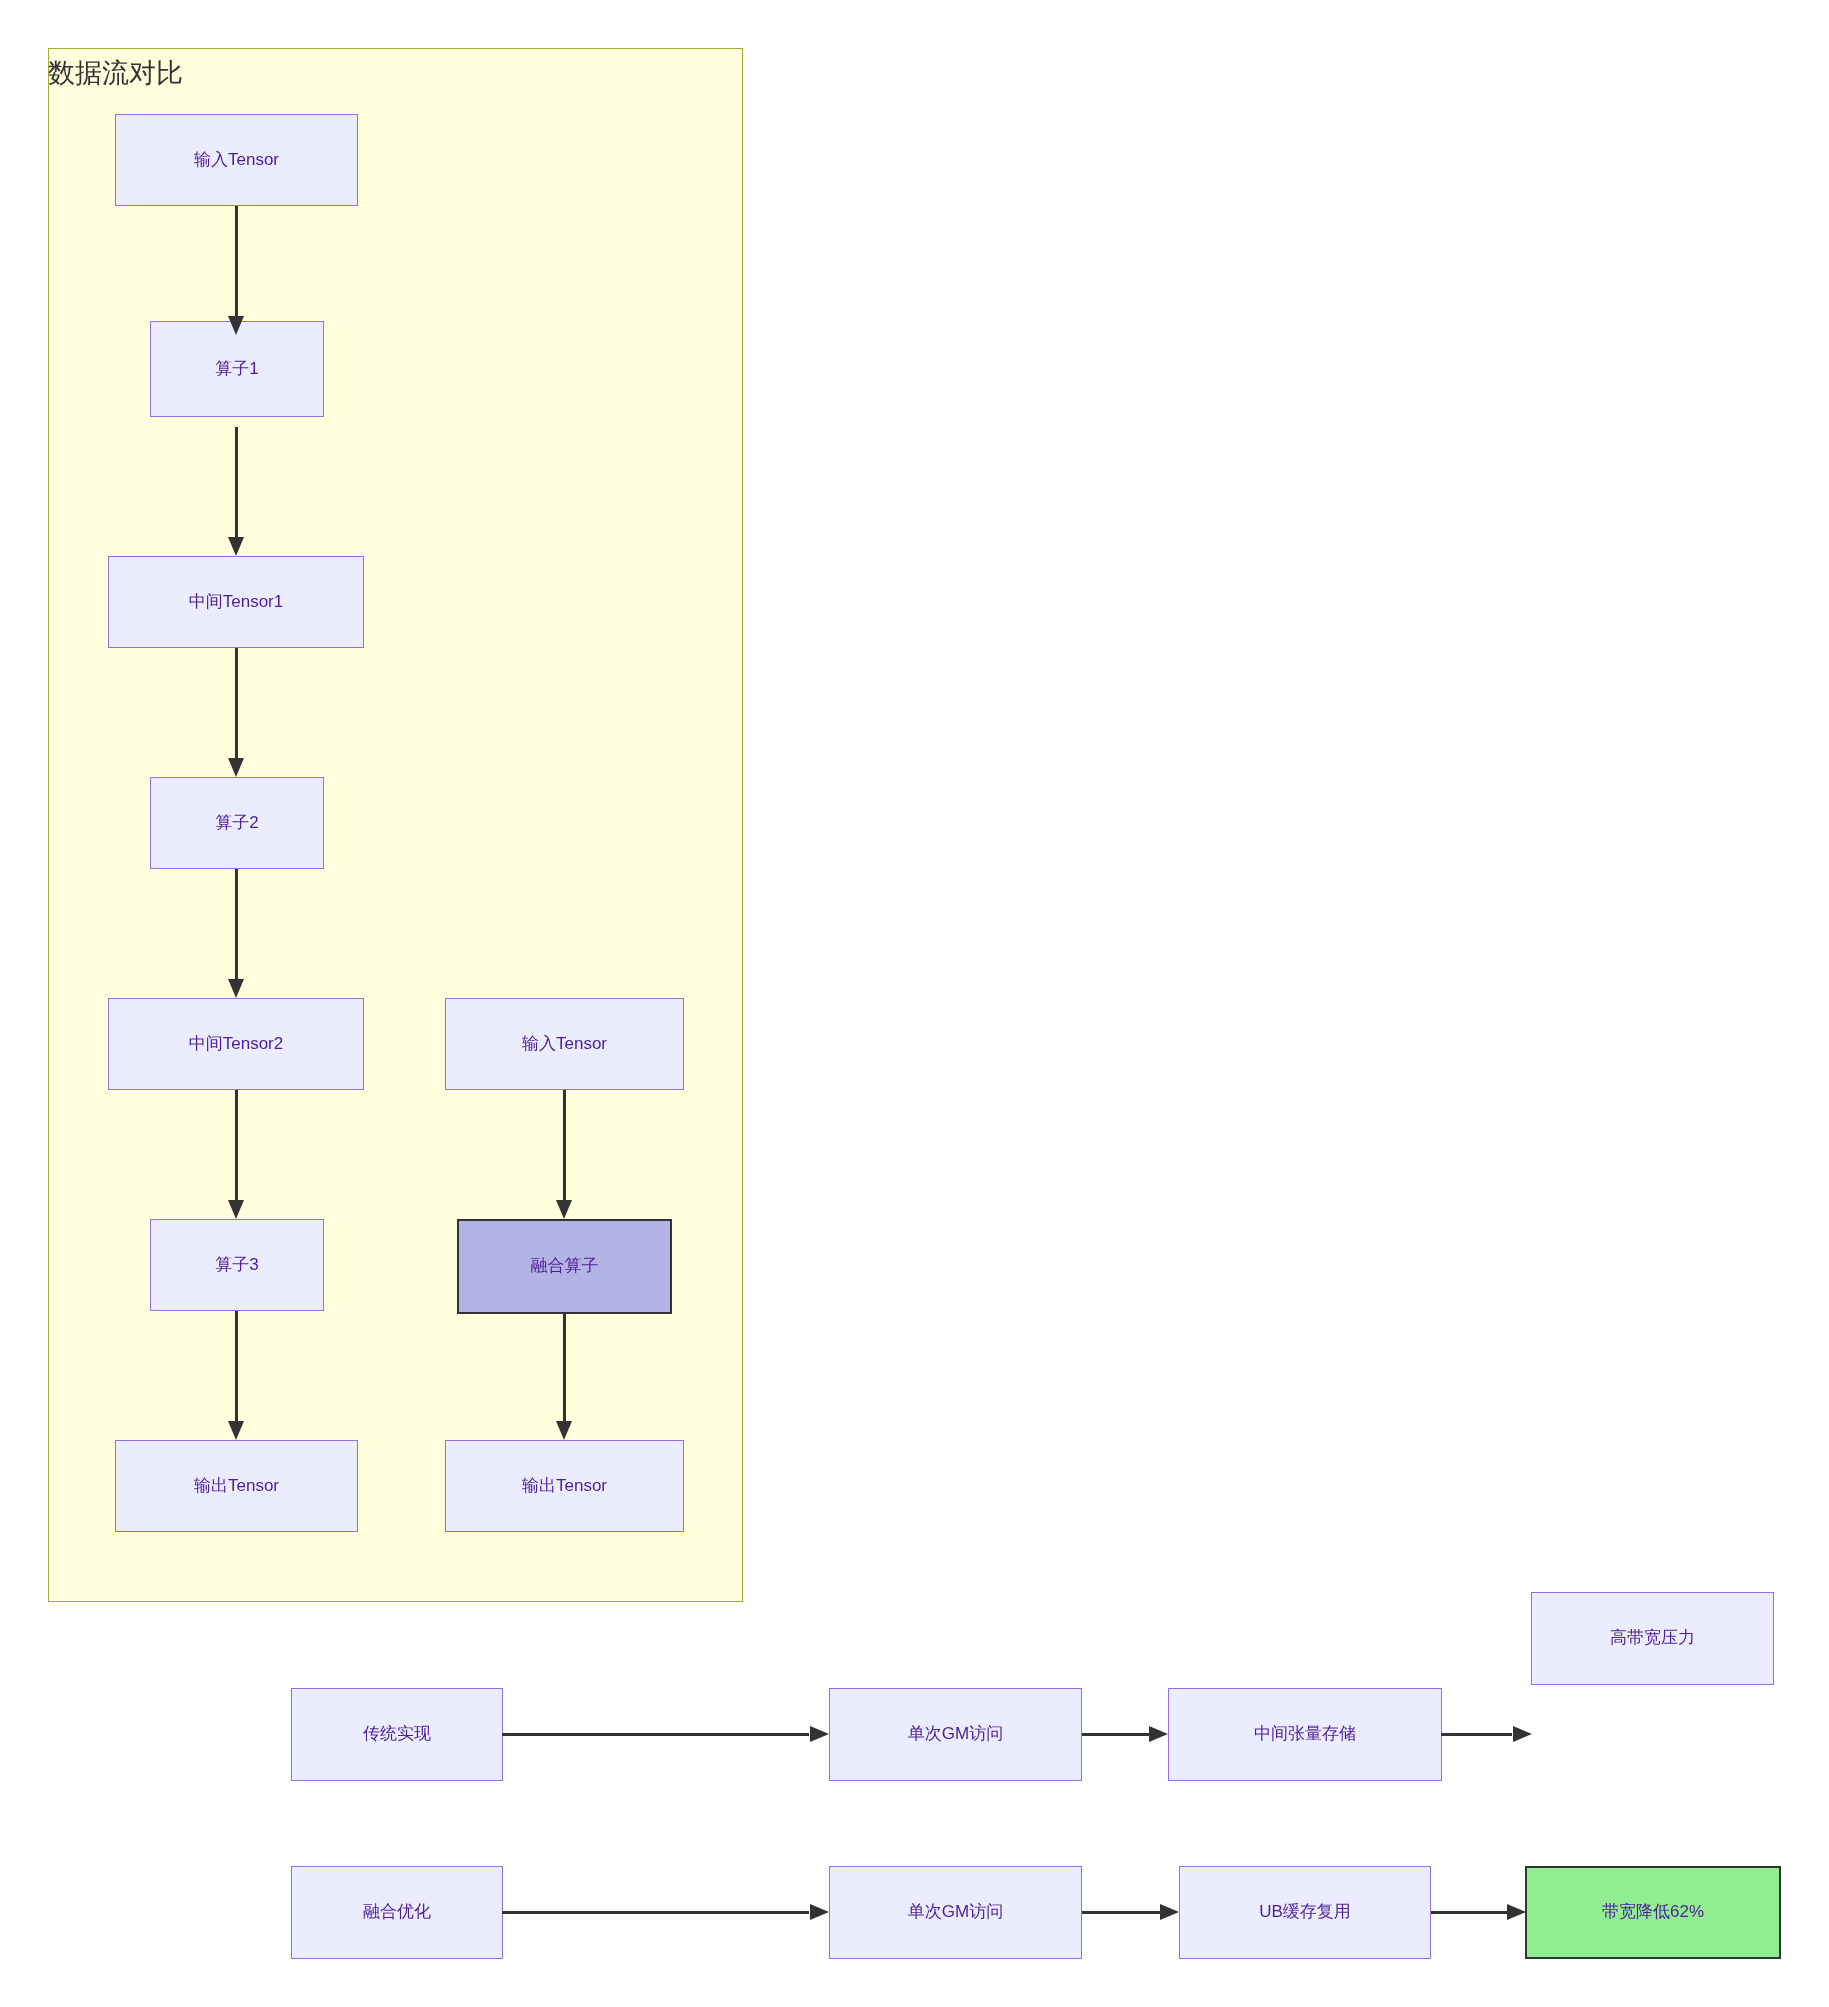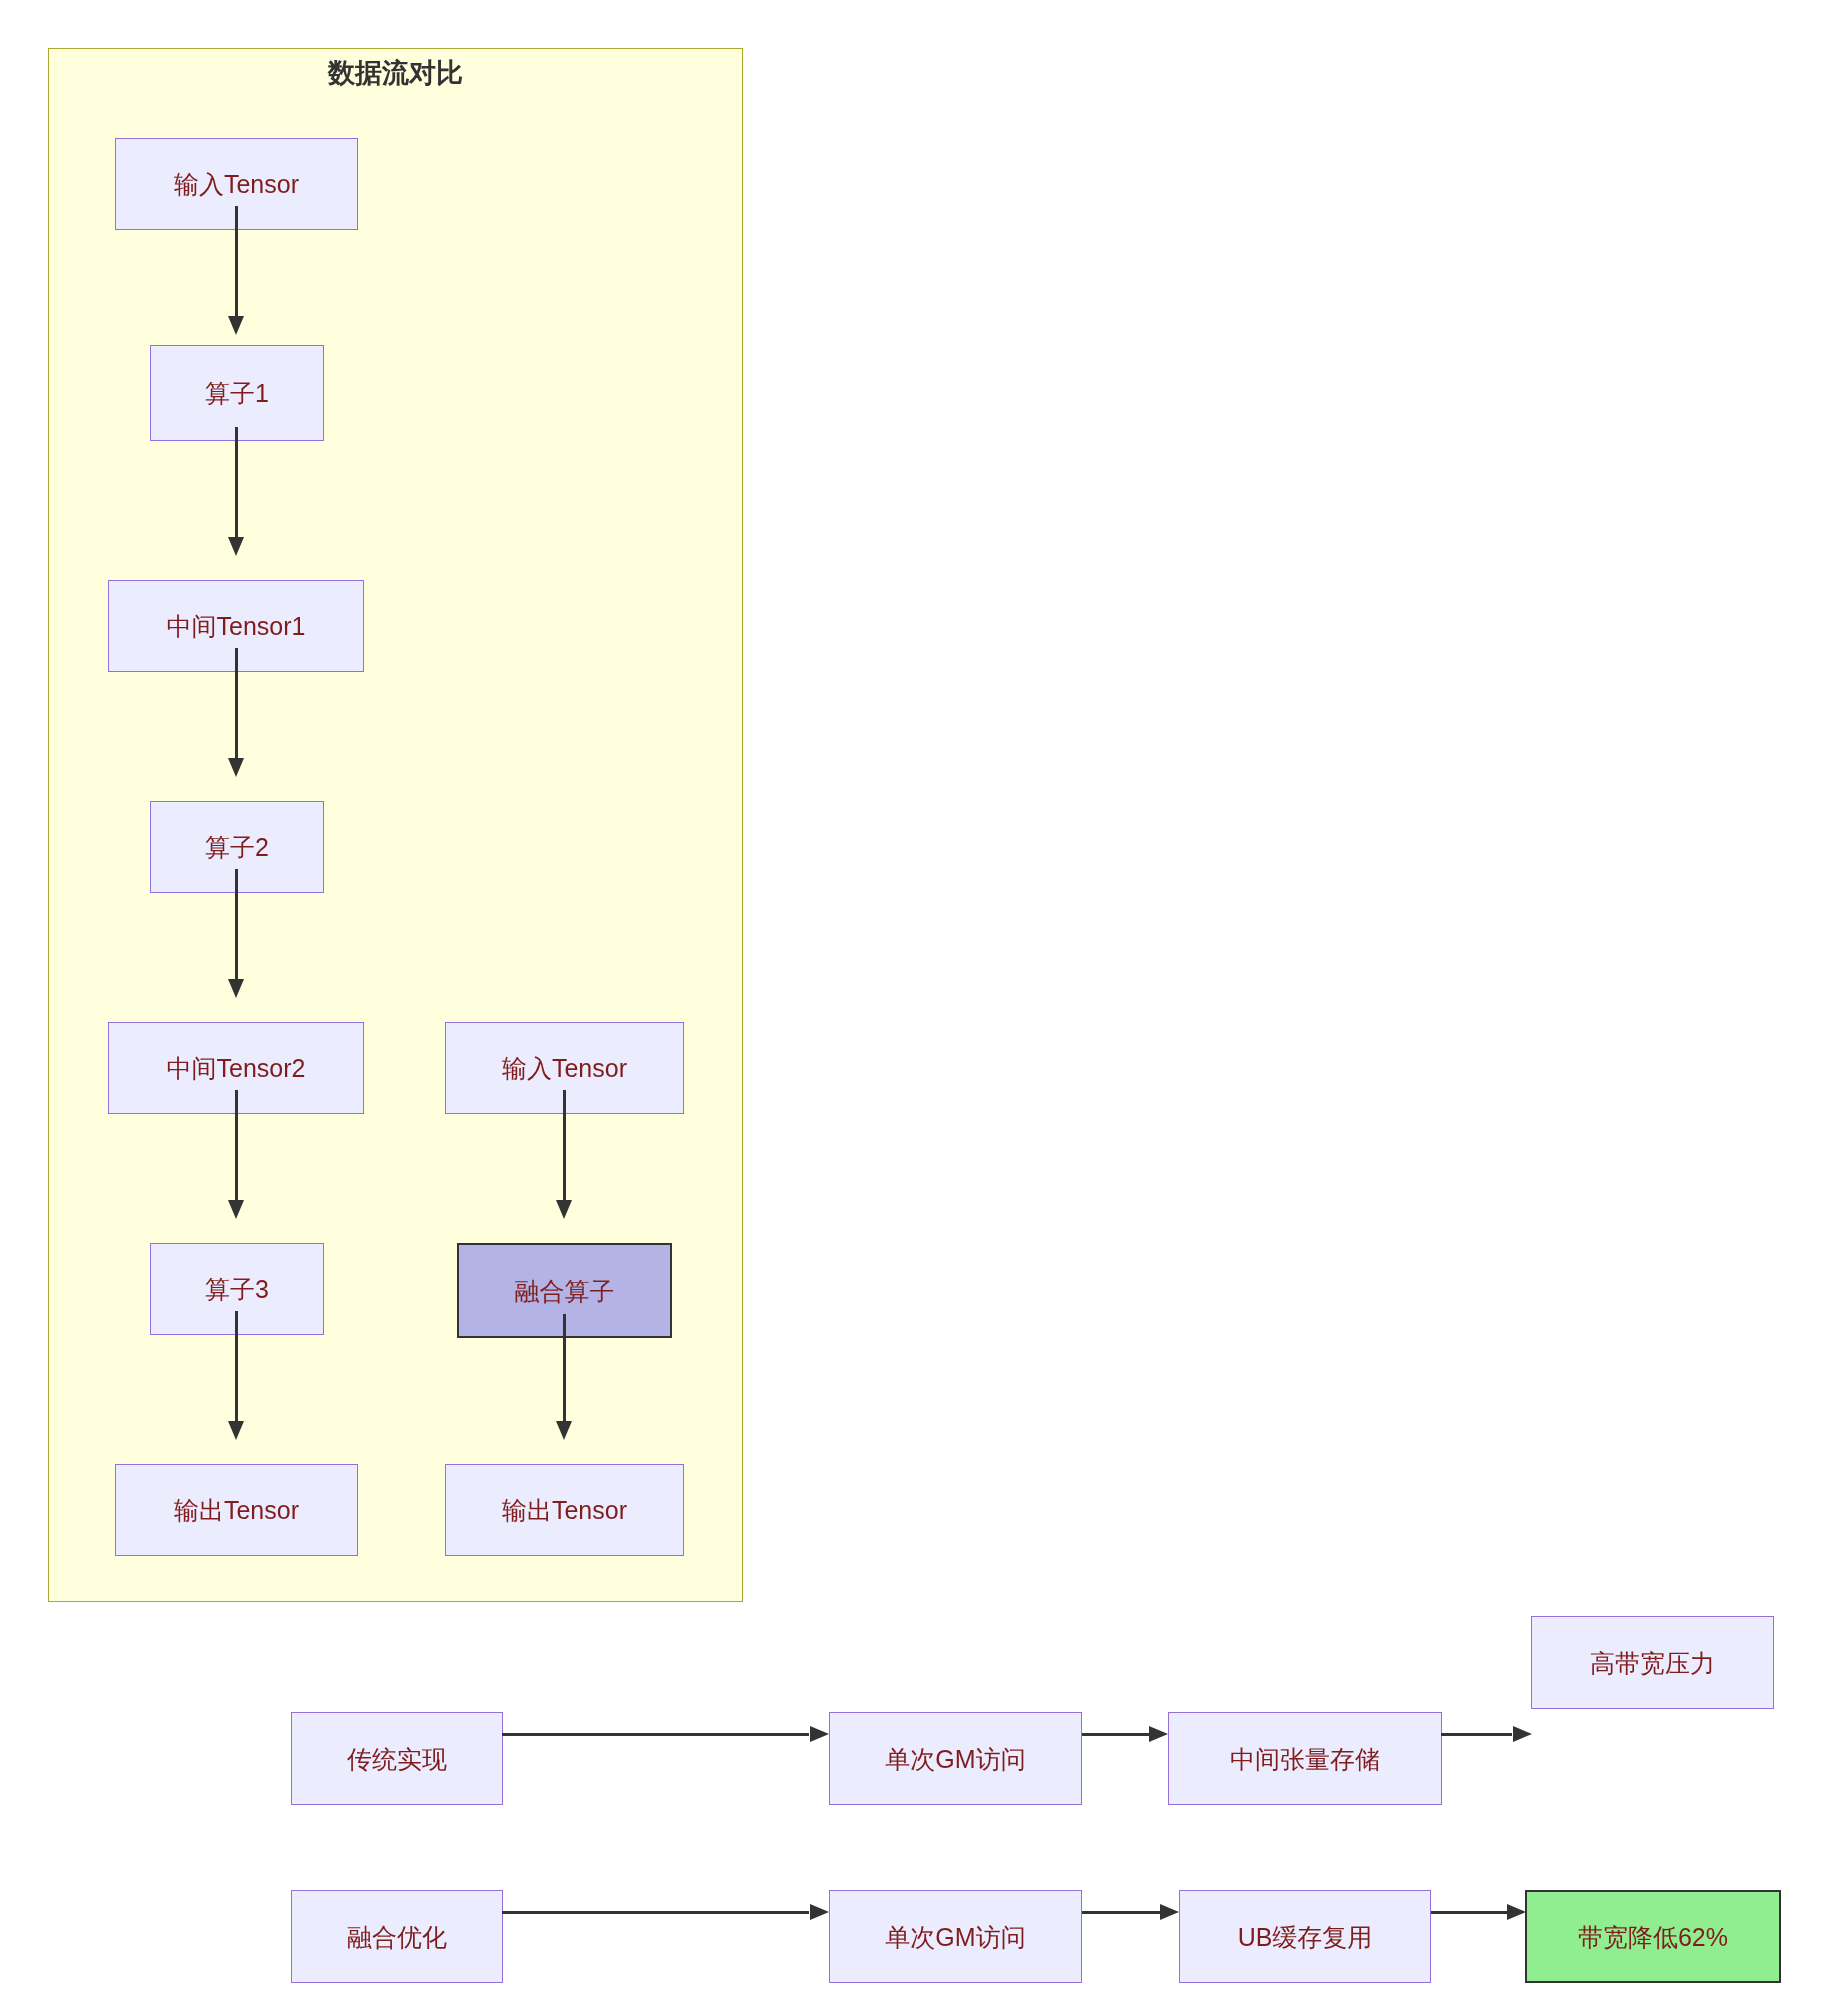--- a/index.html
+++ b/index.html
@@ -21,39 +21,38 @@
     left: 48px; top: 48px;
     width: 695px; height: 1554px;
     background: #ffffde;
     border: 1.7px solid #aaaa33;
     box-sizing: border-box;
   }
   .subgraph-title {
     position: absolute;
     left: 48px; top: 55px;
     width: 695px;
-    text-align: center;
+    text-align: left;
     font-size: 27px;
-    font-weight: 700;
+    font-weight: 400;
     color: #333333;
   }
   
   .node {
     position: absolute;
     box-sizing: border-box;
     background: #ECECFF;
     border: 1.7px solid #9370DB;
-    color: #7f1d1d;
-    font-size: 25px;
+    color: #4c1d95;
+    font-size: 17px;
     display: flex;
     align-items: center;
     justify-content: center;
     text-align: center;
     line-height: 1.2;
-    margin-top: 24px;
   }
   .node.fused {
     background: #b3b3e6;
     border: 2.6px solid #333333;
   }
   .node.result {
     background: #90EE90;
     border: 2.6px solid #333333;
   }
   

